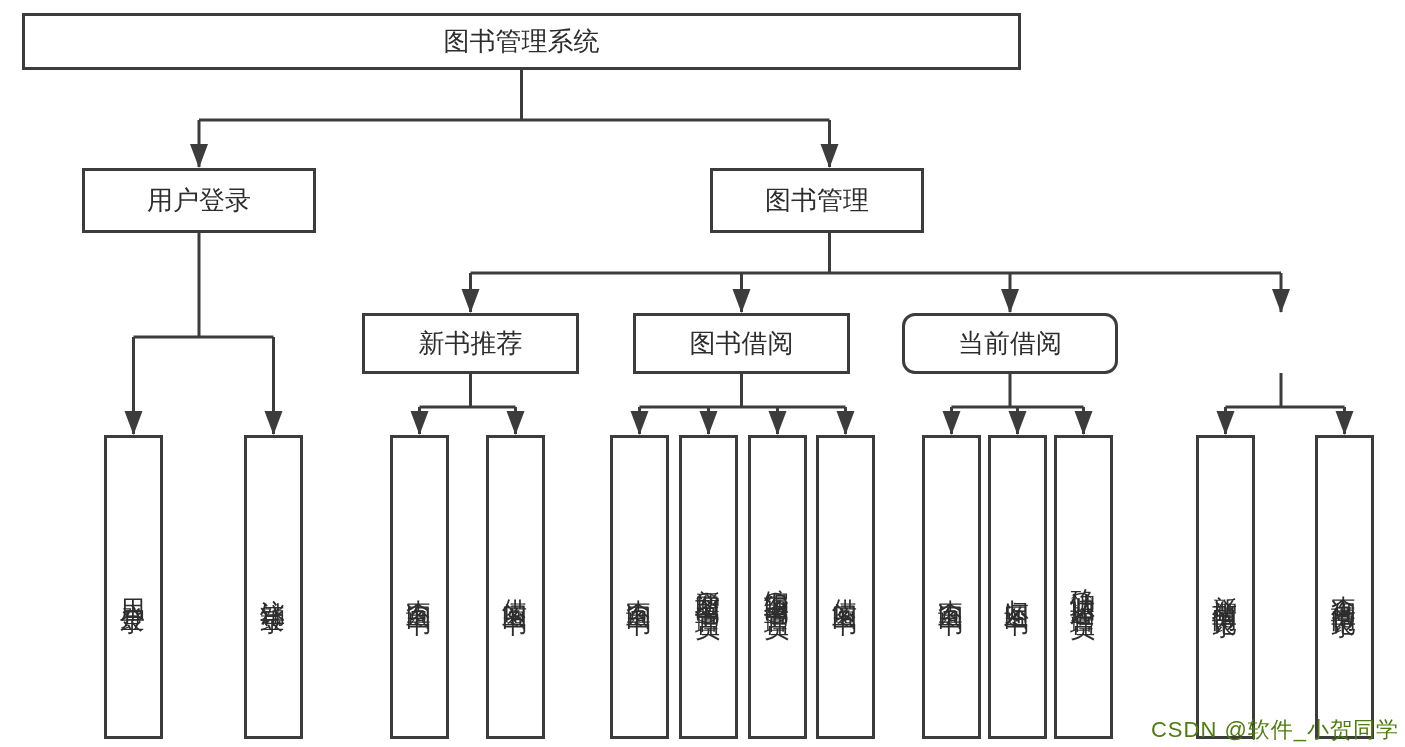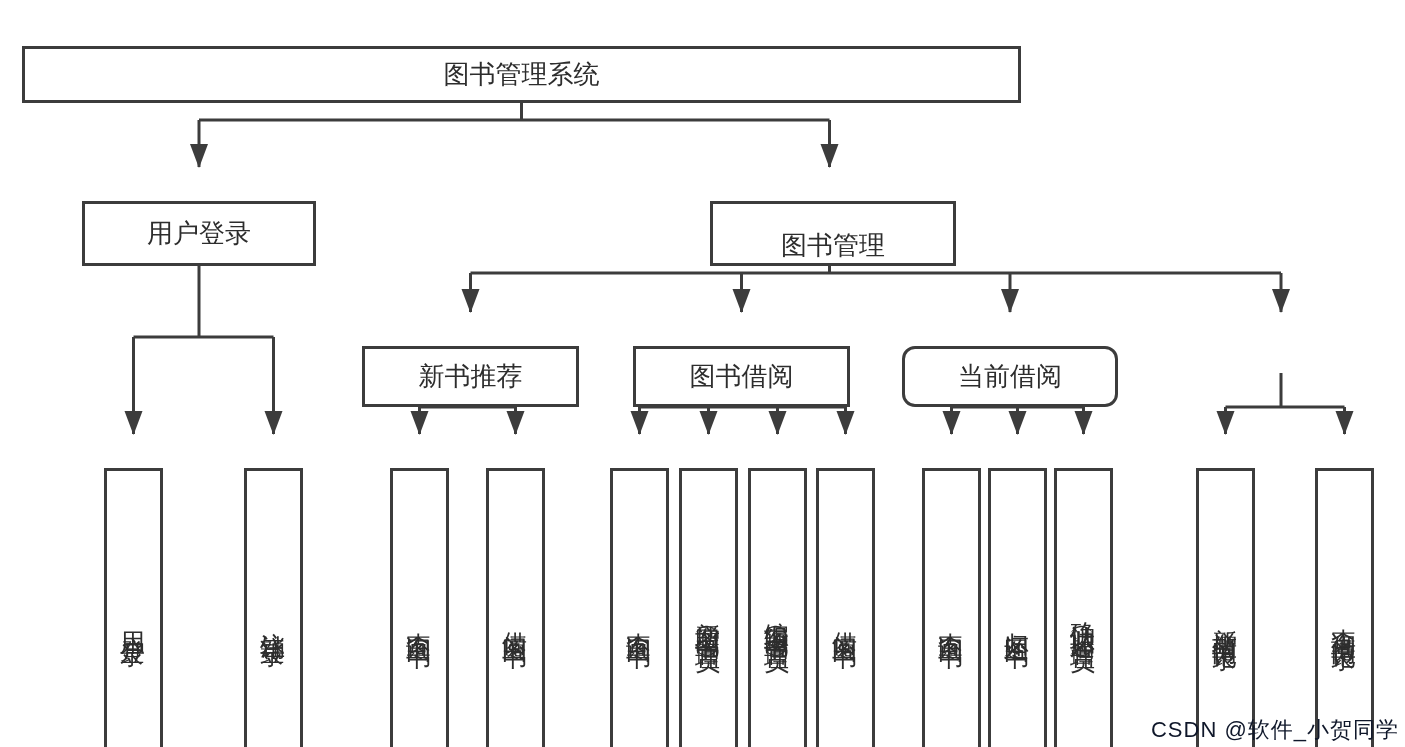--- a/index.html
+++ b/index.html
@@ -26,25 +26,24 @@
     box-sizing: border-box;
     background: #ffffff;
     border: 3px solid #3c3c3c;
     display: flex;
     align-items: center;
     justify-content: center;
     font-size: 26px;
     color: #2d2d2d;
     z-index: 1;
     white-space: nowrap;
-    margin-top: 33px;
   }
   .root  { left: 22px;  top: 13px;  width: 999px; height: 57px; }
   .l2a   { left: 82px;  top: 168px; width: 234px; height: 65px; }
-  .l2b   { left: 710px; top: 168px; width: 246px; height: 65px; align-items: flex-end; }
+  .l2b   { left: 710px; top: 168px; width: 214px; height: 65px; }
   .mid   { top: 313px; height: 61px; text-align: center; }
   .m1 { left: 362px;  width: 217px; }
   .m2 { left: 633px;  width: 217px; }
   .m3 { left: 902px;  width: 216px; border-radius: 13px; }
   .m4 { left: 1172px; width: 218px; }
   .leaf {
     top: 435px;
     height: 304px;
     width: 59px;
   }
@@ -66,21 +65,21 @@
   .f9  { left: 922px; }
   .f10 { left: 988px; }
   .f11 { left: 1054px; }
   .f12 { left: 1196px; }
   .f13 { left: 1315px; }
   #watermark {
     position: absolute;
     right: 6px;
     bottom: 2px;
     font-size: 22px;
-    color: #0f172a;
+    color: #4d7c0f;
     z-index: 2;
     letter-spacing: 1px;
   }
 </style>
 </head>
 <body>
 
 <div id="stage">
 
   <svg id="connectors" width="1405" height="747" viewBox="0 0 1405 747">

